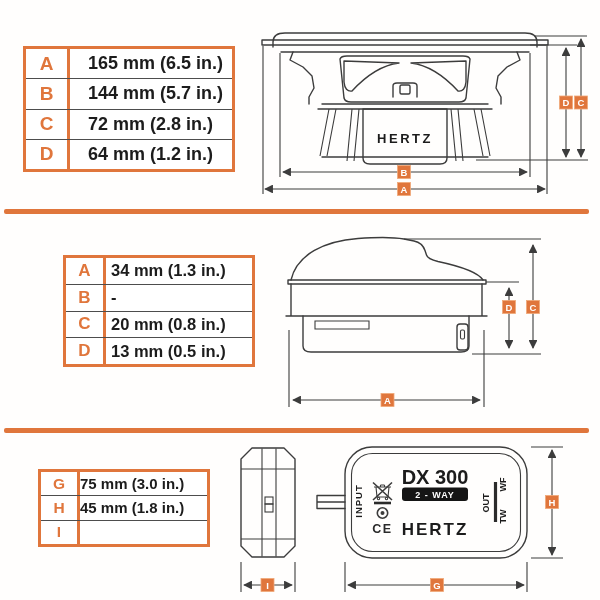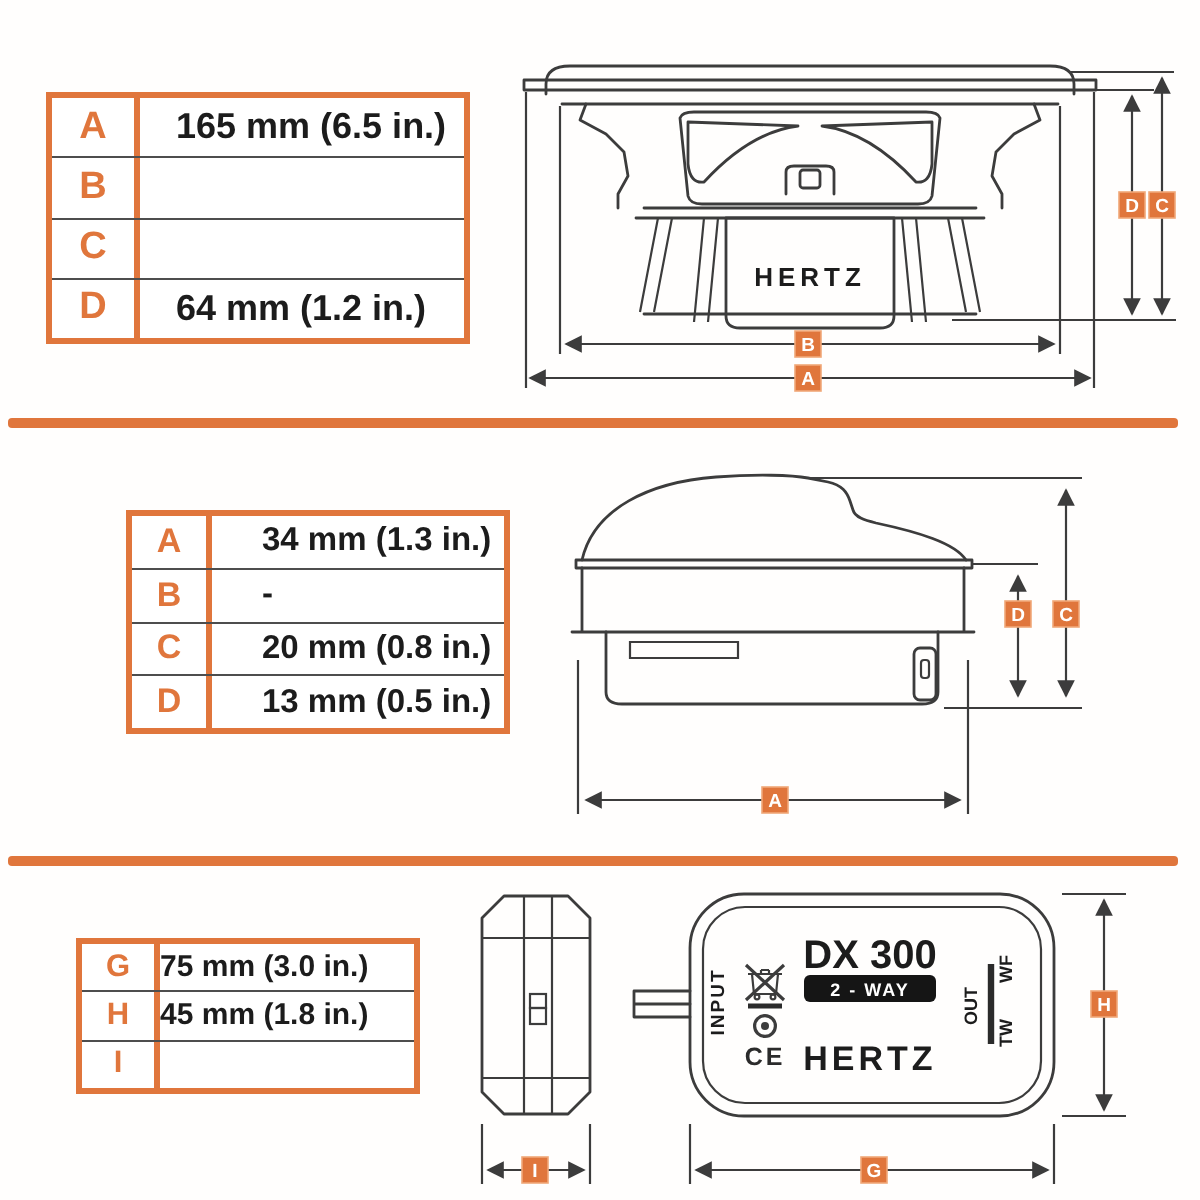--- a/index.html
+++ b/index.html
@@ -16,21 +16,21 @@
   .tlabel{display:flex;align-items:center;justify-content:center;
           border-right:3px solid var(--orange);color:var(--orange);font-weight:bold;}
   .tvalue{flex:1;display:flex;align-items:center;color:var(--ink);font-weight:bold;white-space:nowrap;}
 
   .t1{left:23px;top:46px;width:212px;height:126px;}
   .t1 .tlabel{width:41px;font-size:19px;}
   .t1 .tvalue{font-size:18px;padding-left:18px;}
 
   .t2{left:63px;top:255px;width:192px;height:112px;}
   .t2 .tlabel{width:37px;font-size:17px;}
-  .t2 .tvalue{font-size:16.5px;padding-left:25px;}
+  .t2 .tvalue{font-size:16.5px;padding-left:5px;}
 
   .t3{left:38px;top:469px;width:172px;height:78px;}
   .t3 .tlabel{width:36px;font-size:15.5px;}
   .t3 .tvalue{font-size:15px;}
 
   svg.sheet{position:absolute;left:0;top:0;}
   svg text{font-family:"Liberation Sans", sans-serif;}
   .ln{fill:none;stroke:var(--line);stroke-width:1.4;stroke-linejoin:round;stroke-linecap:round;}
   .thin{fill:none;stroke:var(--line);stroke-width:1.1;}
   .dim{fill:none;stroke:var(--line);stroke-width:1.1;}
@@ -43,23 +43,25 @@
 
 <div class="canvas">
 
   <div class="spec-table t1">
     <div class="trow">
       <div class="tlabel">A</div>
       <div class="tvalue">165 mm (6.5 in.)</div>
     </div>
     <div class="trow">
       <div class="tlabel">B</div>
+      <div class="tvalue">144 mm (5.7 in.)</div>
     </div>
     <div class="trow">
       <div class="tlabel">C</div>
+      <div class="tvalue">72 mm (2.8 in.)</div>
     </div>
     <div class="trow">
       <div class="tlabel">D</div>
       <div class="tvalue">64 mm (1.2 in.)</div>
     </div>
   </div>
 
   <div class="spec-table t2">
     <div class="trow">
       <div class="tlabel">A</div>

